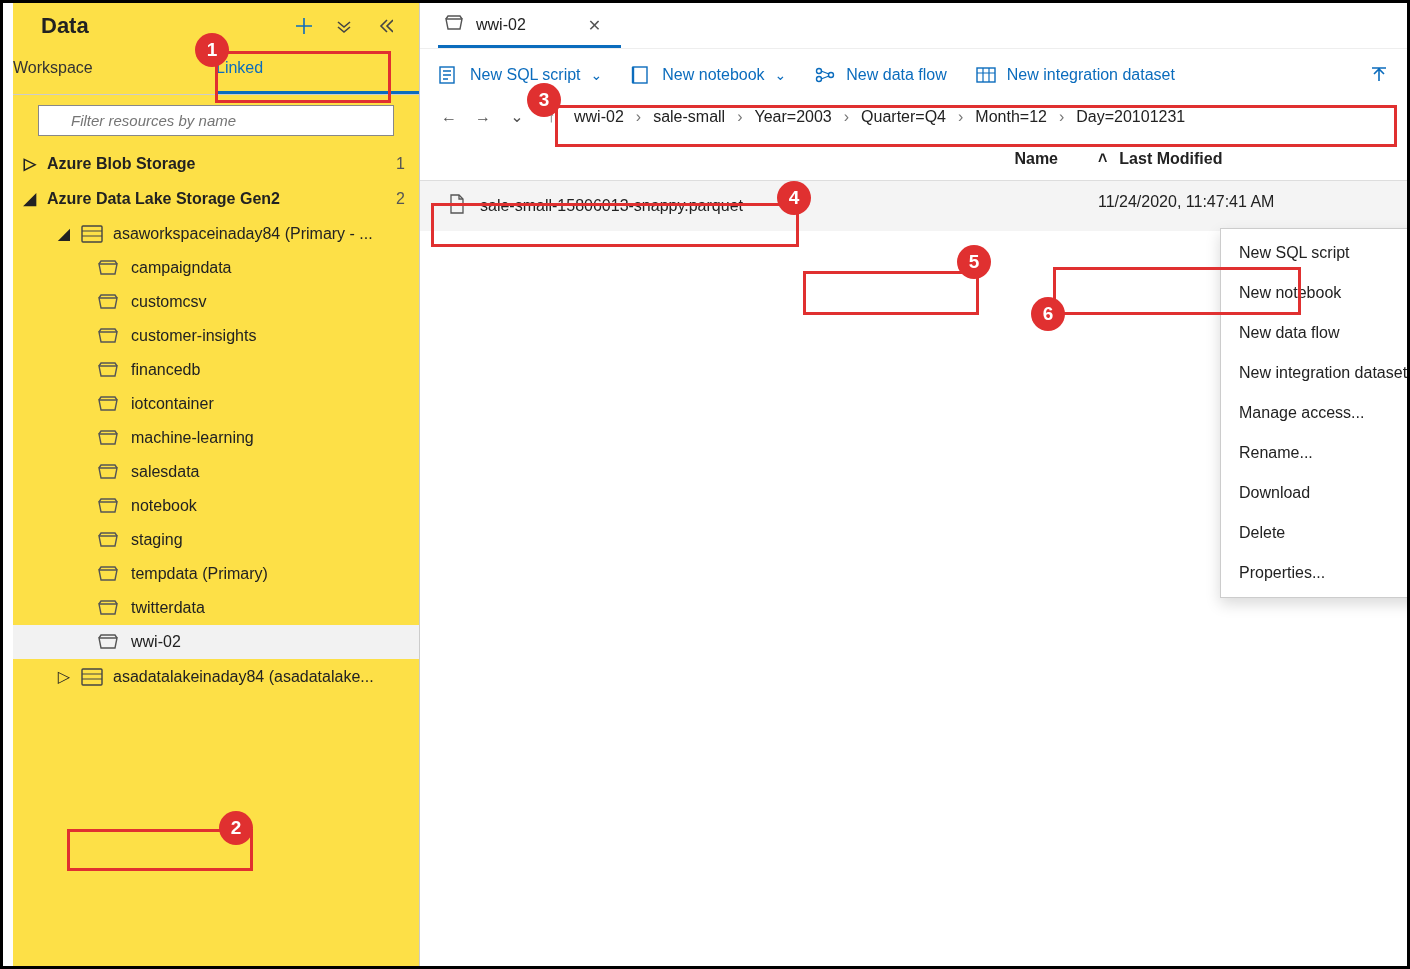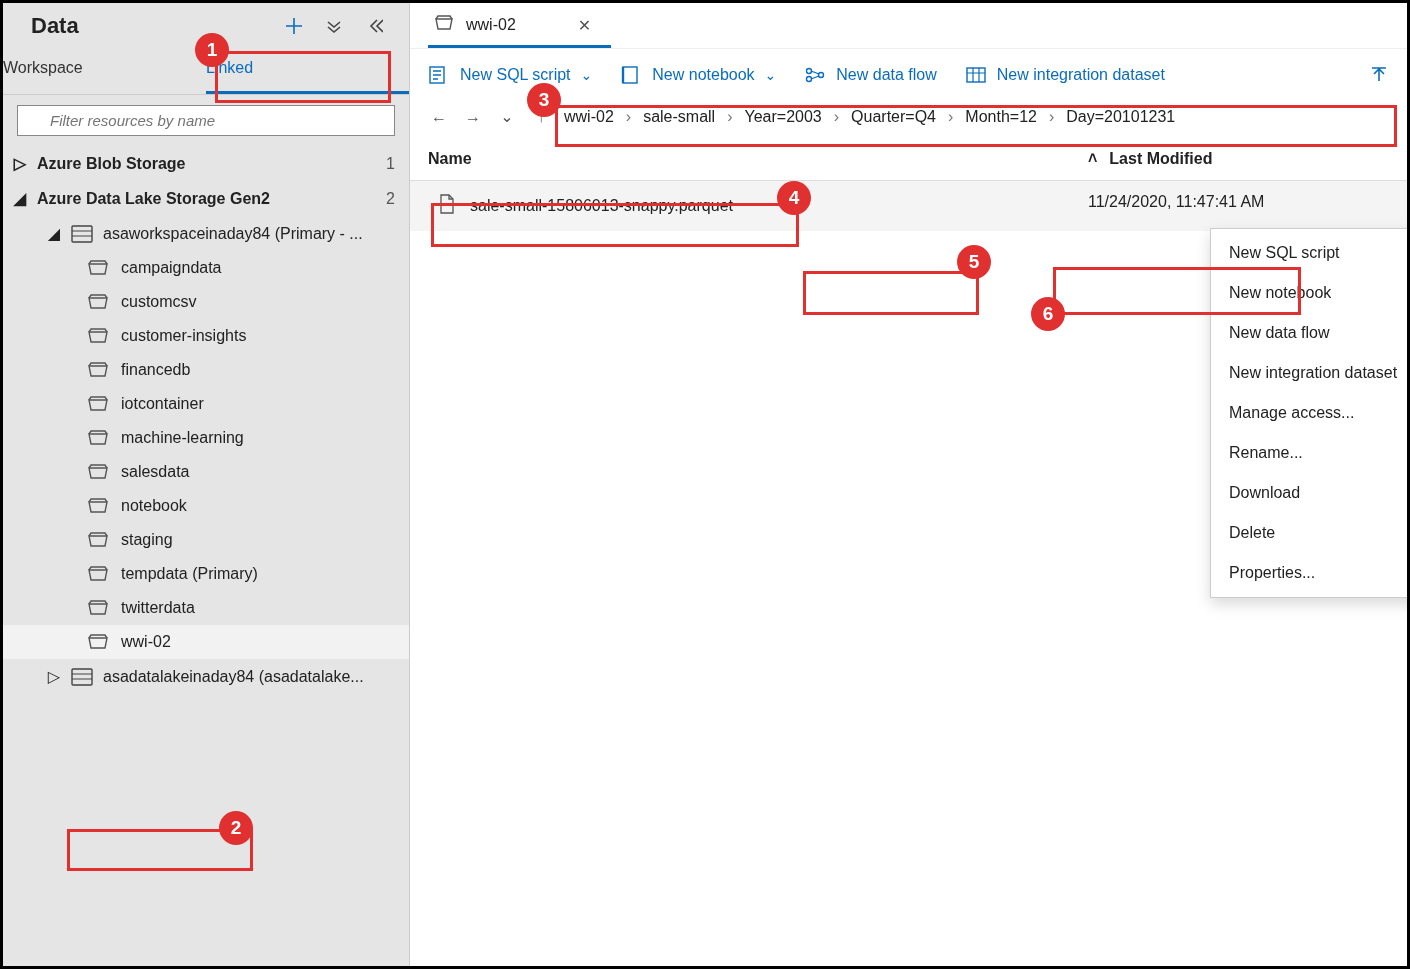--- a/index.html
+++ b/index.html
@@ -1,30 +1,30 @@
 <!DOCTYPE html>
 <html><head>
 <meta charset="utf-8">
 <style>
   * { box-sizing: border-box; margin: 0; padding: 0; }
   body { font-family: "Segoe UI", Arial, sans-serif; font-size: 14.5px; color: #222; background: #fff; width: 1410px; height: 969px; overflow: hidden; border: 3px solid #000; position: relative; }
   .app { display: flex; height: 100%; }
 
   
-  .left { width: 407px; border-right: 1px solid #ccc; background: #e5e5e5; display: flex; flex-direction: column; }
+  .left { width: 407px; border-right: 1px solid #ccc; background: #fde047; display: flex; flex-direction: column; margin-left: 10px; }
   .left-header { display: flex; align-items: center; justify-content: space-between; padding: 10px 16px 6px 28px; }
   .left-title { font-size: 22px; font-weight: 600; }
   .left-actions { display: flex; gap: 18px; align-items: center; color: #0b6cbd; padding-right:8px;}
   .icon-btn { width: 22px; height: 22px; display:inline-flex; align-items:center; justify-content:center; }
 
   .tabs { display: flex; border-bottom: 1px solid #ccc; }
   .tab { flex: 1; text-align: left; padding: 14px 0; font-size: 16px; color: #333; cursor:pointer; }
   .tab.active { color: #0b6cbd; border-bottom: 3px solid #0b6cbd; font-weight:400;}
 
-  .filter-wrap { padding: 10px 14px; }
+  .filter-wrap { padding: 10px 25px; }
   .filter { width: 100%; border: 1px solid #888; padding: 6px 8px 6px 32px; font-size: 15px; font-style: italic; color: #555; position: relative; }
   .filter-rel { position:relative; }
   .filter-rel .sicon { position:absolute; left:10px; top:8px; color:#0b6cbd; }
 
   .tree { flex:1; overflow-y:auto; }
   .tree-row { display:flex; align-items:center; padding: 8px 14px 8px 10px; font-size:16px; gap:10px; }
   .tree-row.top { font-weight:600; }
   .tree-row .count { margin-left:auto; color:#555; font-weight:400; }
   .tree-sub { padding-left: 44px; }
   .tree-leaf { display:flex; align-items:center; gap:12px; padding: 8px 14px 8px 84px; font-size:16px; }
@@ -43,21 +43,21 @@
   .tb-item { display:flex; align-items:center; gap:10px; }
   .tb-item svg { color:#0b6cbd; }
   .chev { font-size:14px; }
 
   .navrow { display:flex; align-items:center; gap:12px; padding: 6px 18px 12px 18px; font-size:16px; }
   .navbtn { color:#555; width:22px; text-align:center; }
   .crumbs { display:flex; align-items:center; gap:12px; flex:1; }
   .crumbs .sep { color:#777; }
 
   .cols { display:flex; border-bottom:1px solid #ddd; padding: 12px 18px; font-size:16px; font-weight:600; }
-  .cols .c1 { width: 620px; }
+  .cols .c1 { width: 620px; text-align: right; }
   .cols .c2 { flex:1; display:flex; align-items:center; gap:12px; padding-left:40px;}
   .row { display:flex; padding: 12px 18px; font-size:16px; background:#f4f4f4; }
   .row .c1 { width: 620px; display:flex; align-items:center; gap:14px; padding-left:10px;}
   .row .c2 { flex:1; padding-left:40px;}
 
   
   .ctx { position:absolute; left:800px; top:225px; width:250px; background:#fff; border:1px solid #ccc; box-shadow:0 6px 14px rgba(0,0,0,.15); z-index:10; padding:4px 0;}
   .ctx-item { padding:11px 18px; font-size:16px; display:flex; justify-content:space-between; align-items:center; }
 
   

